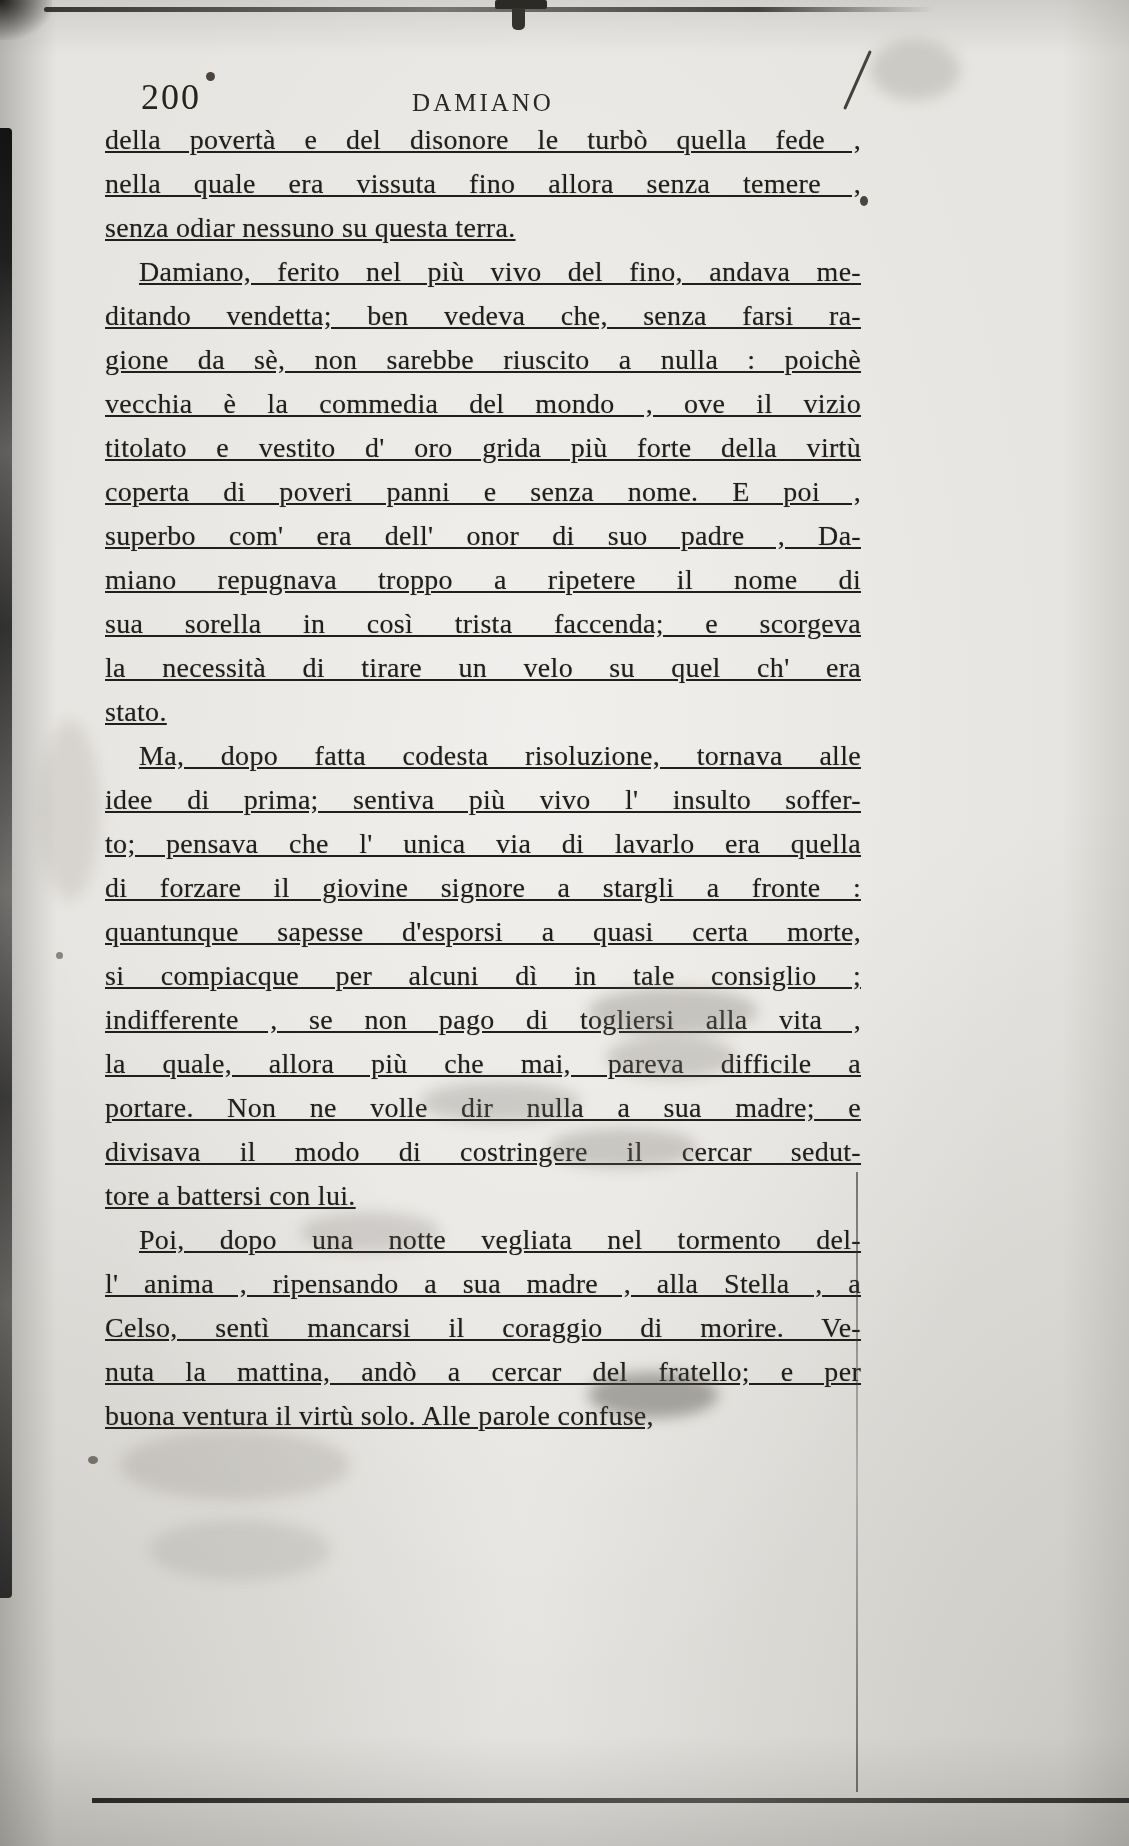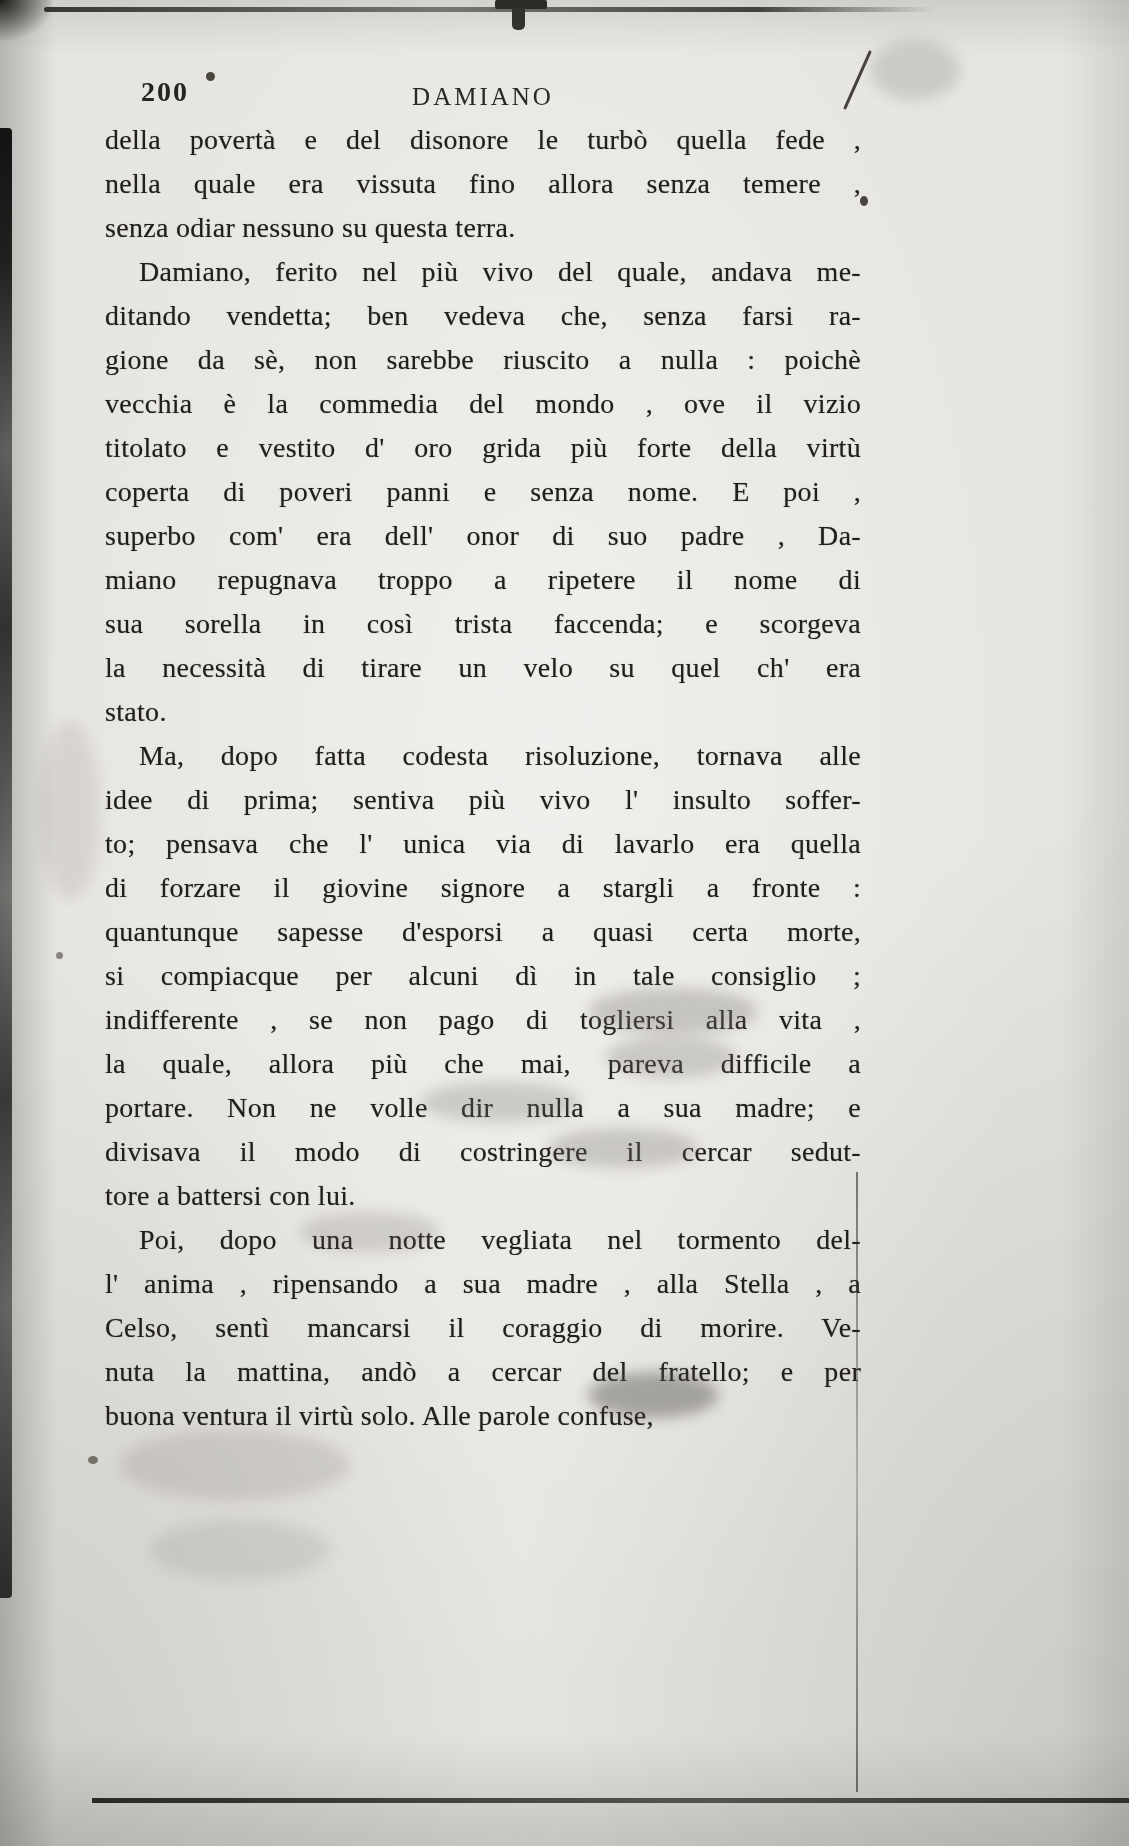--- a/index.html
+++ b/index.html
@@ -16,39 +16,40 @@
       linear-gradient(to left, rgba(120,118,110,0.20), rgba(0,0,0,0) 6%),
       linear-gradient(to bottom, rgba(100,100,96,0.18), rgba(0,0,0,0) 3%),
       linear-gradient(to top, rgba(90,90,86,0.22), rgba(0,0,0,0) 6%);
     font-family: "Liberation Serif", "DejaVu Serif", serif;
     color: #211f1c;
   }
 
   .header { position: absolute; left: 105px; top: 76px; width: 756px; height: 42px; }
   .pagenum {
     position: absolute; left: 36px; top: 0;
-    font-size: 28px; letter-spacing: 2px; font-weight: 700; color: #26241f;
+    font-size: 36px; letter-spacing: 2px; font-weight: 400; color: #26241f;
   }
   .runtitle {
-    position: absolute; left: 0; right: 0; top: 7px;
+    position: absolute; left: 0; right: 0; top: 13px;
     text-align: center; font-size: 25px; letter-spacing: 3px; color: #2a2824;
   }
 
   .text { position: absolute; left: 105px; top: 118px; width: 756px; }
   .paragraph { margin: 0; }
   .line {
     font-size: 28px;
     line-height: 44px;
     height: 44px;
     letter-spacing: 0.3px;
     text-align: justify;
     text-align-last: justify;
     white-space: normal;
     color: #211f1b;
     text-shadow: 0 0 1px rgba(33,31,27,0.45);
+    text-decoration: underline;
   }
   .line.last { text-align-last: left; }
   .line.indent { text-indent: 34px; }
 
   
   .art { position: absolute; pointer-events: none; }
   .strip-left {
     left: 0; top: 128px; width: 12px; height: 1470px;
     background: linear-gradient(to bottom,
       rgba(10,10,10,0.95) 0%, rgba(15,15,15,0.9) 9%,
@@ -114,21 +115,21 @@
     <span class="runtitle">DAMIANO</span>
   </div>
 
   <div class="text" id="text-container">
       <div class="paragraph">
         <div class="line">della povertà e del disonore le turbò quella fede ,</div>
         <div class="line">nella quale era vissuta fino allora senza temere ,</div>
         <div class="line last">senza odiar nessuno su questa terra.</div>
       </div>
       <div class="paragraph">
-        <div class="line indent">Damiano, ferito nel più vivo del quale, andava me-</div>
+        <div class="line indent">Damiano, ferito nel più vivo del fino, andava me-</div>
         <div class="line">ditando vendetta; ben vedeva che, senza farsi ra-</div>
         <div class="line">gione da sè, non sarebbe riuscito a nulla : poichè</div>
         <div class="line">vecchia è la commedia del mondo , ove il vizio</div>
         <div class="line">titolato e vestito d' oro grida più forte della virtù</div>
         <div class="line">coperta di poveri panni e senza nome. E poi ,</div>
         <div class="line">superbo com' era dell' onor di suo padre , Da-</div>
         <div class="line">miano repugnava troppo a ripetere il nome di</div>
         <div class="line">sua sorella in così trista faccenda; e scorgeva</div>
         <div class="line">la necessità di tirare un velo su quel ch' era</div>
         <div class="line last">stato.</div>

